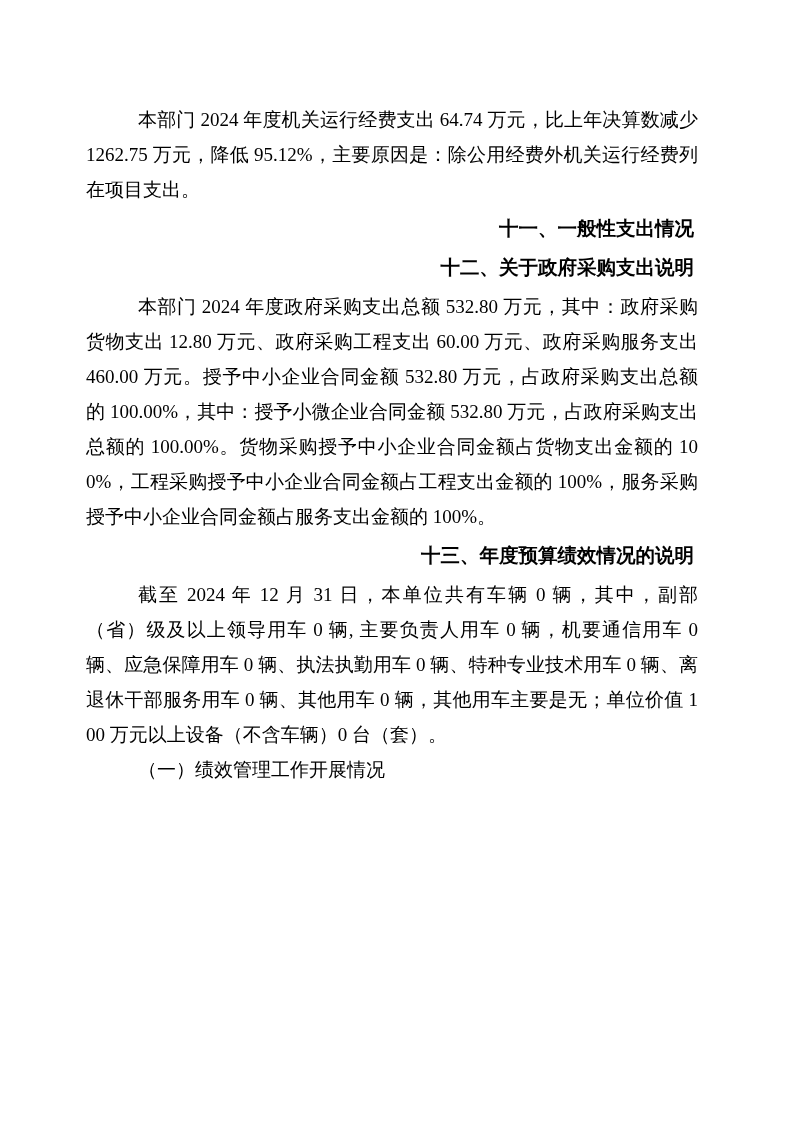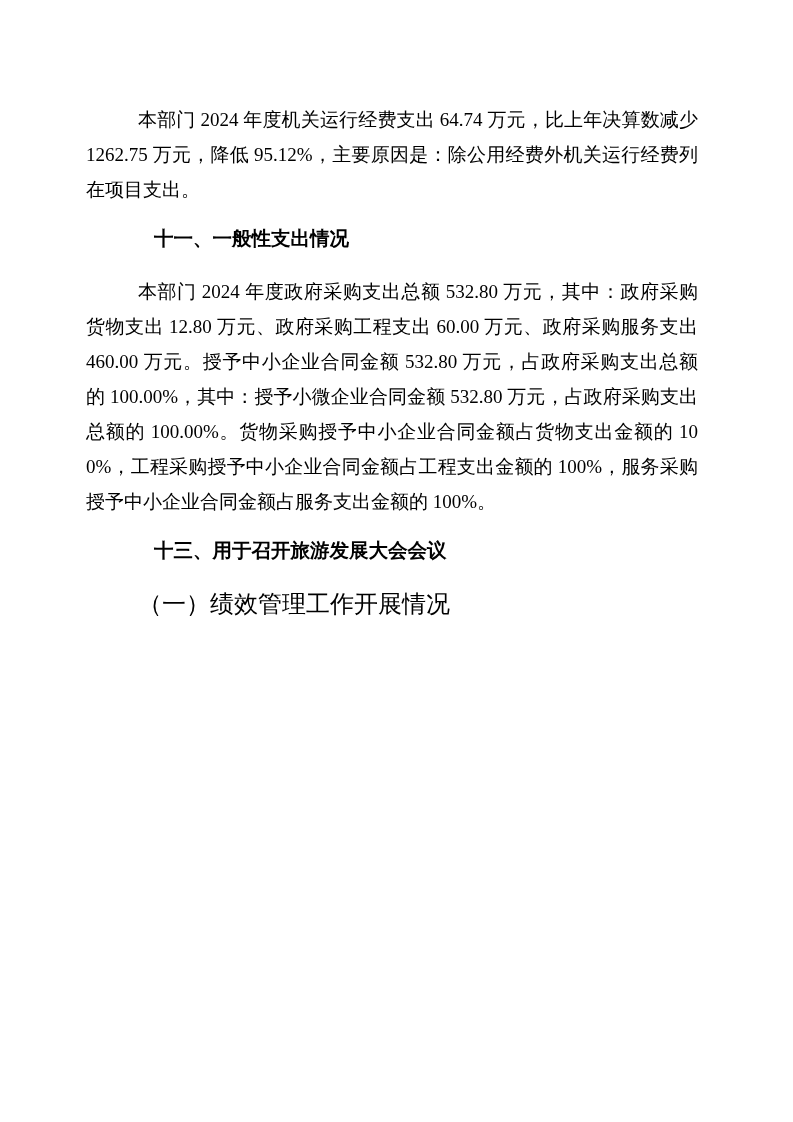--- a/index.html
+++ b/index.html
@@ -21,40 +21,43 @@
     text-indent: 52px;
     text-align: justify;
     text-justify: inter-ideograph;
     font-family: "Liberation Serif", serif;
     font-size: 19px;
     line-height: 35px;
     color: #000000;
     word-break: break-all;
   }
   .heading {
-    margin: 16px;
+    margin: 4px;
     text-indent: 52px;
-    font-family: Liberation Mono, monospace;
+    font-family: Liberation Serif, serif;
     font-weight: 700;
     font-size: 19.5px;
     line-height: 35px;
     color: #000000;
+    text-align: right;
   }
   .subheading {
     margin: 0;
     text-indent: 52px;
     font-family: "Liberation Sans", sans-serif;
     font-weight: 400;
-    font-size: 24px;
+    font-size: 19px;
     line-height: 35px;
     color: #000000;
   }
 </style>
 </head>
 <body>
 
 <div class="page">
     <p class="para">本部门 2024 年度机关运行经费支出 64.74 万元，比上年决算数减少 1262.75 万元，降低 95.12%，主要原因是：除公用经费外机关运行经费列在项目支出。</p>
     <h2 class="heading">十一、一般性支出情况</h2>
+    <h2 class="heading">十二、关于政府采购支出说明</h2>
     <p class="para">本部门 2024 年度政府采购支出总额 532.80 万元，其中：政府采购货物支出 12.80 万元、政府采购工程支出 60.00 万元、政府采购服务支出 460.00 万元。授予中小企业合同金额 532.80 万元，占政府采购支出总额的 100.00%，其中：授予小微企业合同金额 532.80 万元，占政府采购支出总额的 100.00%。货物采购授予中小企业合同金额占货物支出金额的 100%，工程采购授予中小企业合同金额占工程支出金额的 100%，服务采购授予中小企业合同金额占服务支出金额的 100%。</p>
-    <h2 class="heading">十三、用于召开旅游发展大会会议</h2>
+    <h2 class="heading">十三、年度预算绩效情况的说明</h2>
+    <p class="para">截至 2024 年 12 月 31 日，本单位共有车辆 0 辆，其中，副部（省）级及以上领导用车 0 辆, 主要负责人用车 0 辆，机要通信用车 0 辆、应急保障用车 0 辆、执法执勤用车 0 辆、特种专业技术用车 0 辆、离退休干部服务用车 0 辆、其他用车 0 辆，其他用车主要是无；单位价值 100 万元以上设备（不含车辆）0 台（套）。</p>
     <h3 class="subheading">（一）绩效管理工作开展情况</h3>
   </div>
 
 </body></html>

